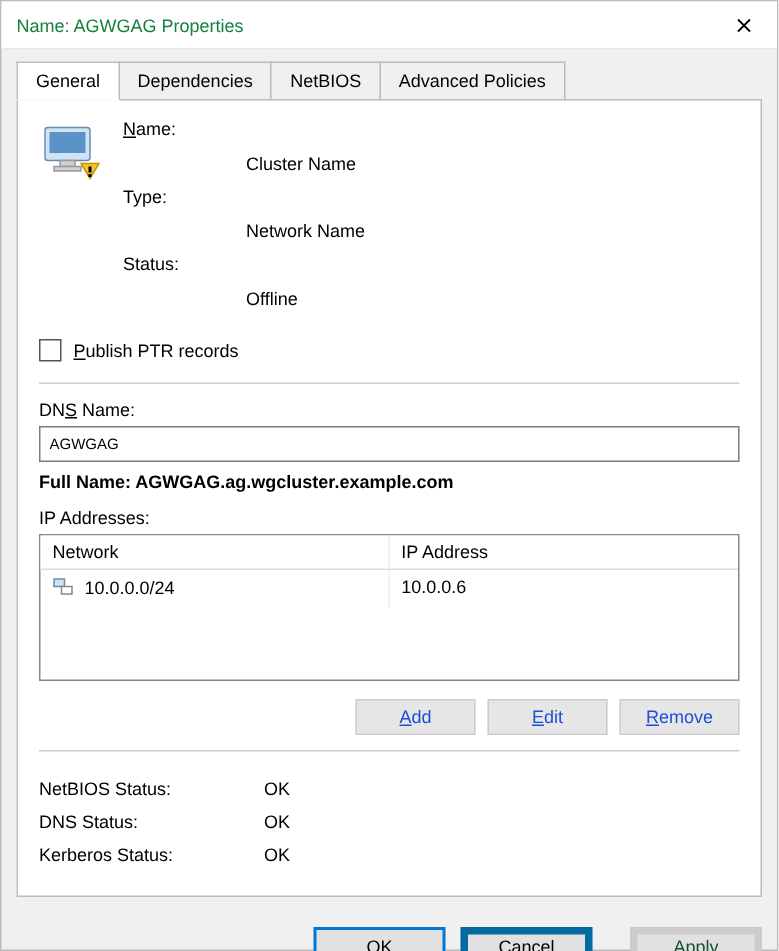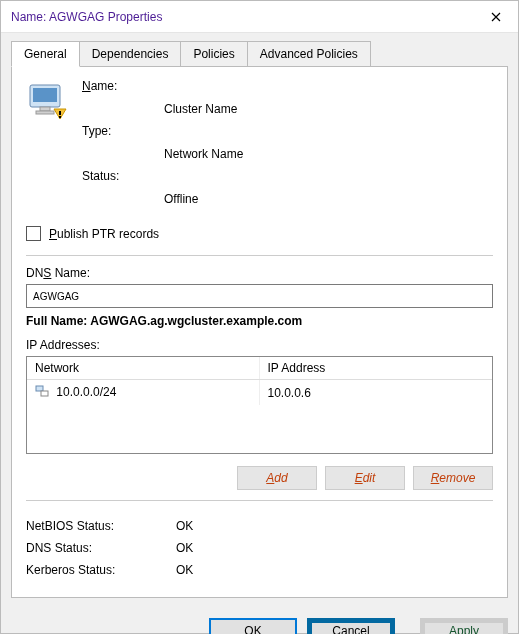--- a/index.html
+++ b/index.html
@@ -24,21 +24,21 @@
     height: 32px;
     background: #fff;
     display: flex;
     align-items: center;
     border-bottom: 1px solid #e5e5e5;
   }
   .titlebar-title {
     flex: 1;
     padding-left: 10px;
     font-size: 12px;
-    color: #4c1d95;
+    color: #15803d;
   }
   .titlebar-close {
     width: 45px;
     height: 32px;
     display: flex;
     align-items: center;
     justify-content: center;
     font-size: 14px;
     color: #000;
   }
@@ -142,21 +142,21 @@
     border-bottom: 1px solid #ddd;
   }
   .th, .td {
     padding: 4px 8px;
     font-size: 12px;
   }
   .col-net { width: 50%; border-right: 1px solid #eee; }
   .col-ip { width: 50%; }
   .table-body-row {
     display: flex;
-    align-items: center;
+    align-items: flex-start;
   }
   .net-icon {
     display: inline-block;
     vertical-align: middle;
     margin-right: 4px;
   }
   .btn-row {
     display: flex;
     justify-content: flex-end;
     gap: 8px;
@@ -166,24 +166,23 @@
   .btn {
     min-width: 80px;
     height: 24px;
     border: 1px solid #adadad;
     background: #e1e1e1;
     font-family: inherit;
     font-size: 12px;
     padding: 0 10px;
   }
   .btn:disabled {
-    color: #c2410c;
+    color: #1d4ed8;
     background: #e6e6e6;
     border-color: #ccc;
-    font-style: italic;
   }
   .status-grid {
     margin-top: 8px;
   }
   .status-row {
     display: flex;
     margin-bottom: 8px;
   }
   .status-label { width: 150px; }
   .status-val { flex: 1; }
@@ -221,21 +220,21 @@
       <svg width="10" height="10" viewBox="0 0 10 10">
           <path d="M1 1 L9 9 M9 1 L1 9" stroke="#000" stroke-width="1.2"></path>
         </svg>
     </div>
   </div>
 
   <div class="content">
     <div class="tabstrip">
       <div class="tab active">General</div>
       <div class="tab">Dependencies</div>
-      <div class="tab">Policies</div>
+      <div class="tab">NetBIOS</div>
       <div class="tab">Advanced Policies</div>
     </div>
 
     <div class="tab-panel">
 
       <div class="info-row">
         <div class="info-icon-cell">
           <svg width="44" height="44" viewBox="0 0 44 44">
             <rect x="4" y="6" width="30" height="22" rx="2" fill="#cfe3f5" stroke="#6a8bb0" stroke-width="1"></rect>
             <rect x="7" y="9" width="24" height="14" fill="#5a93c8"></rect>

